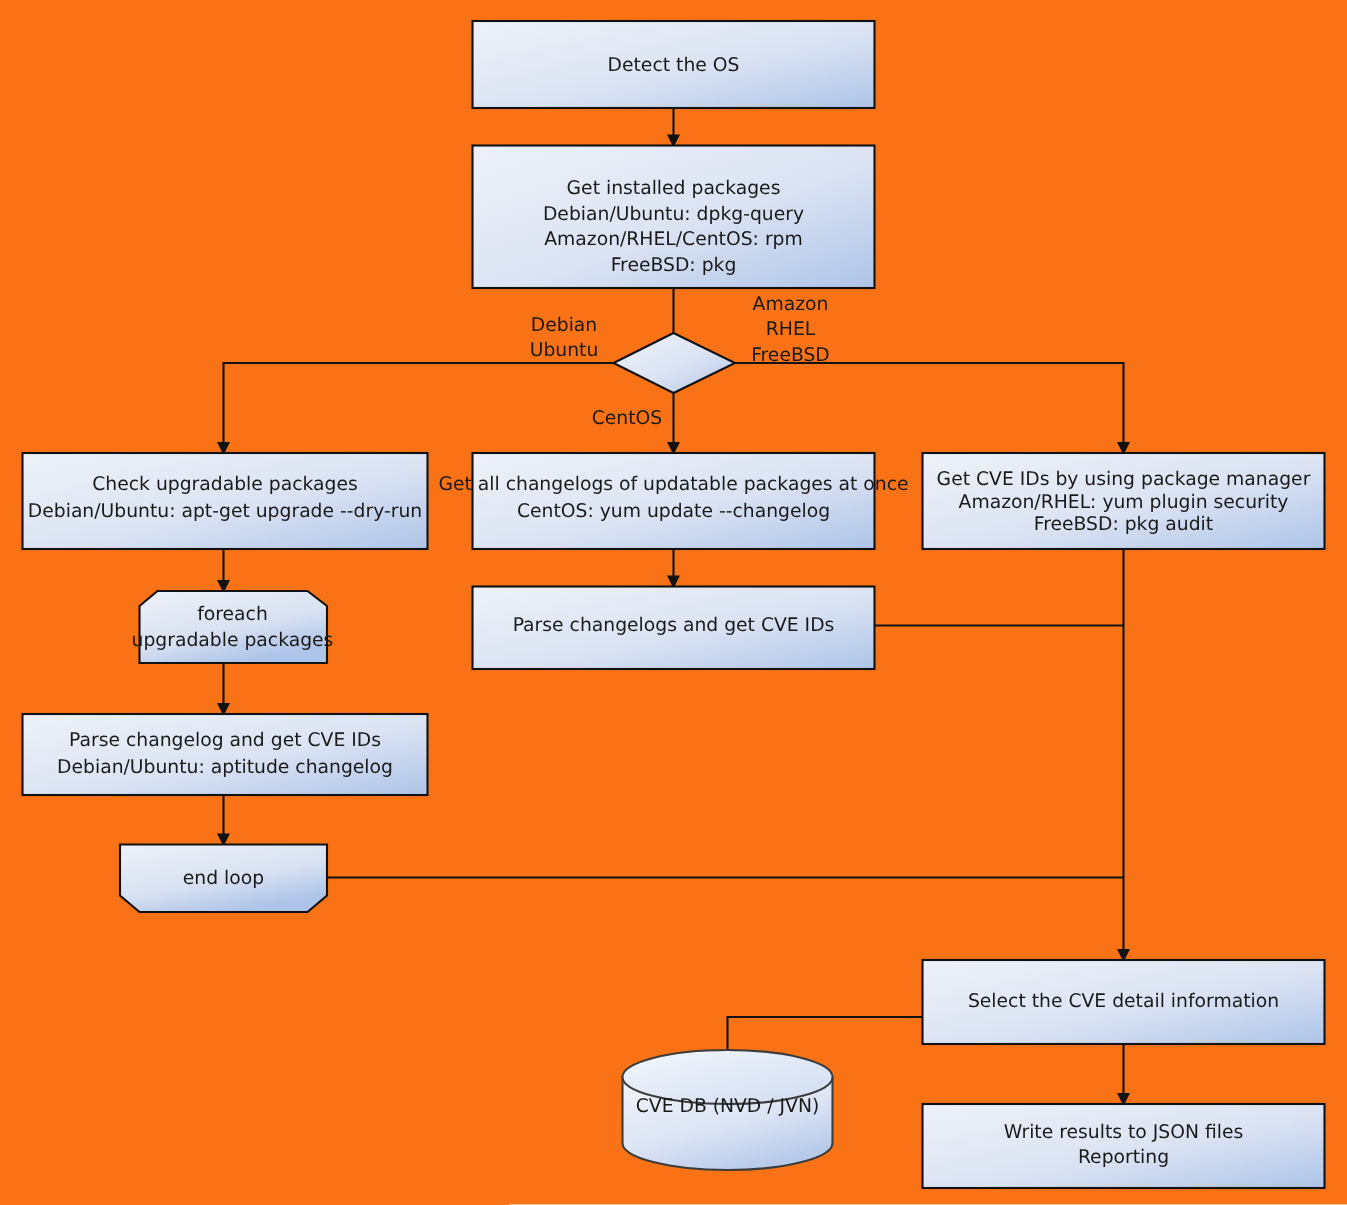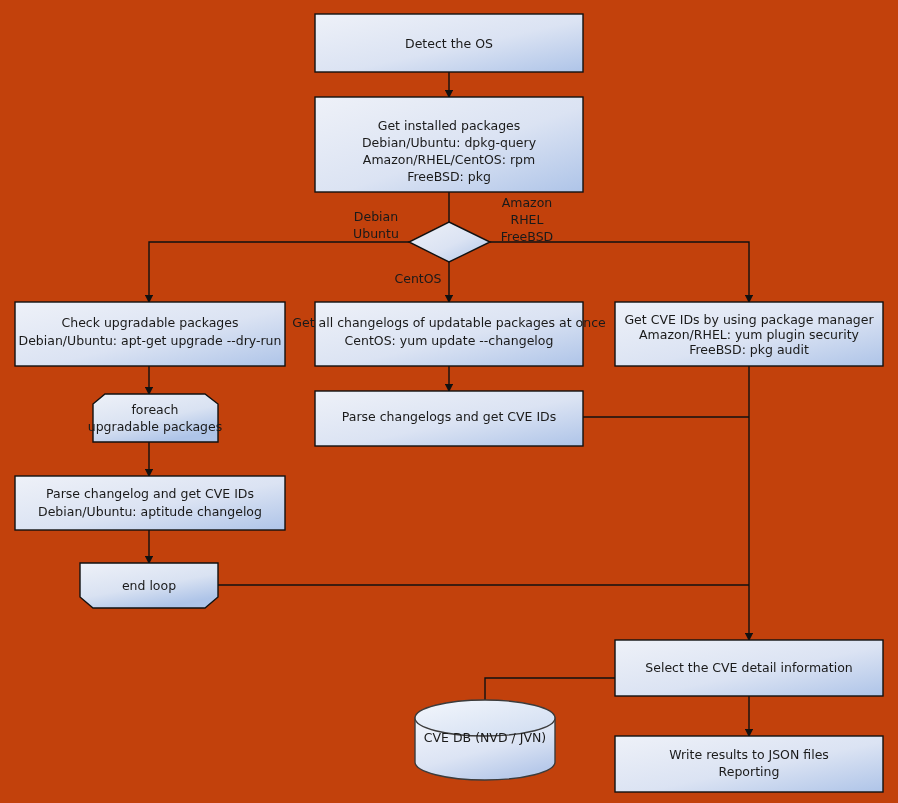--- a/index.html
+++ b/index.html
@@ -8,21 +8,21 @@
     padding: 0;
     background: #ffffff;
   }
   body {
     font-family: "DejaVu Sans", "Liberation Sans", sans-serif;
   }
   #canvas {
     position: relative;
     width: 898px;
     height: 803px;
-    background: #c2410c;
+    background: #f97316;
     overflow: hidden;
   }
   svg#flow {
     position: absolute;
     left: 0;
     top: 0;
     width: 898px;
     height: 803px;
   }
   .node-text {

